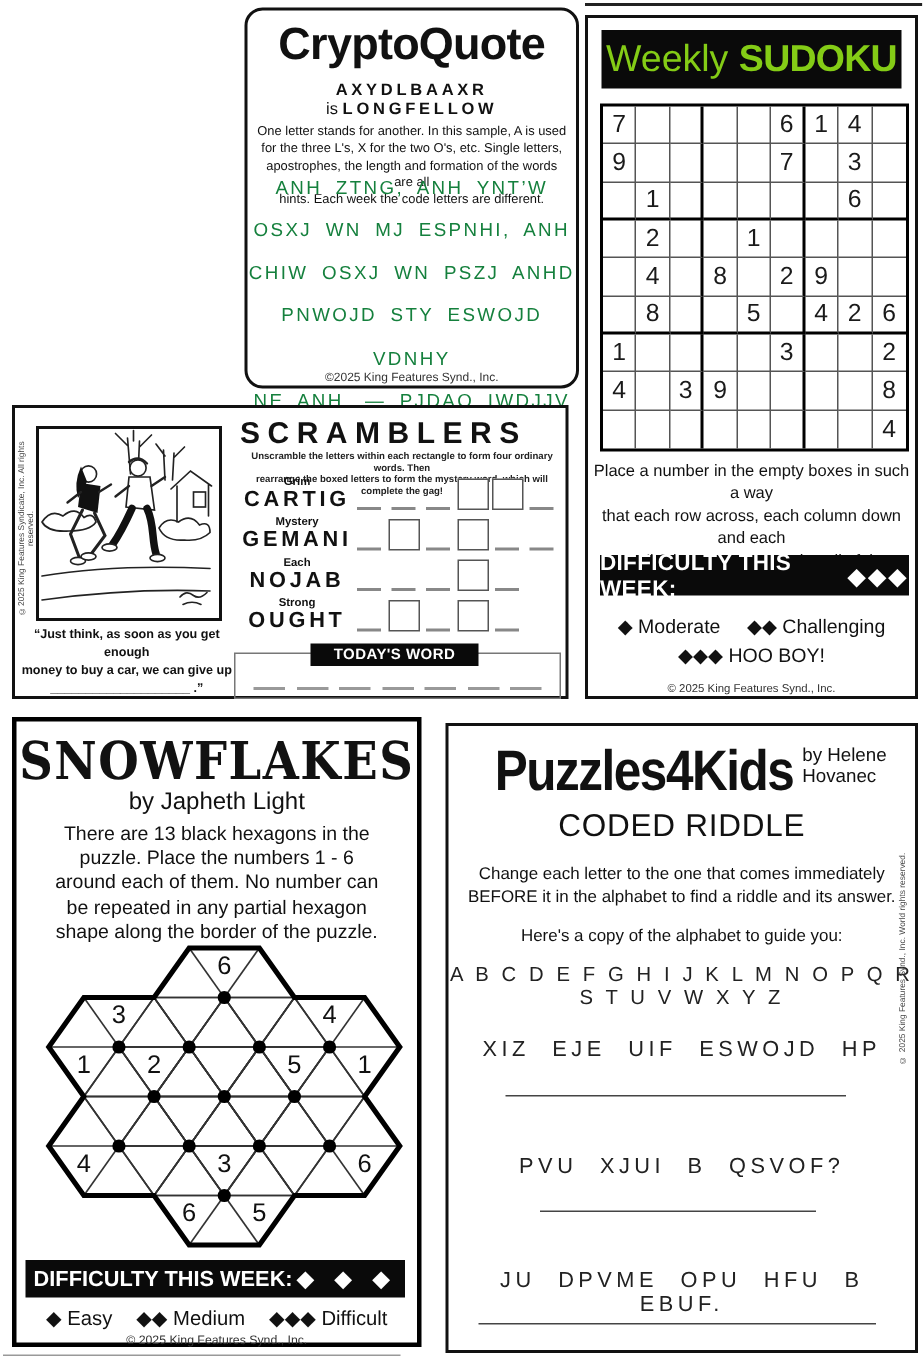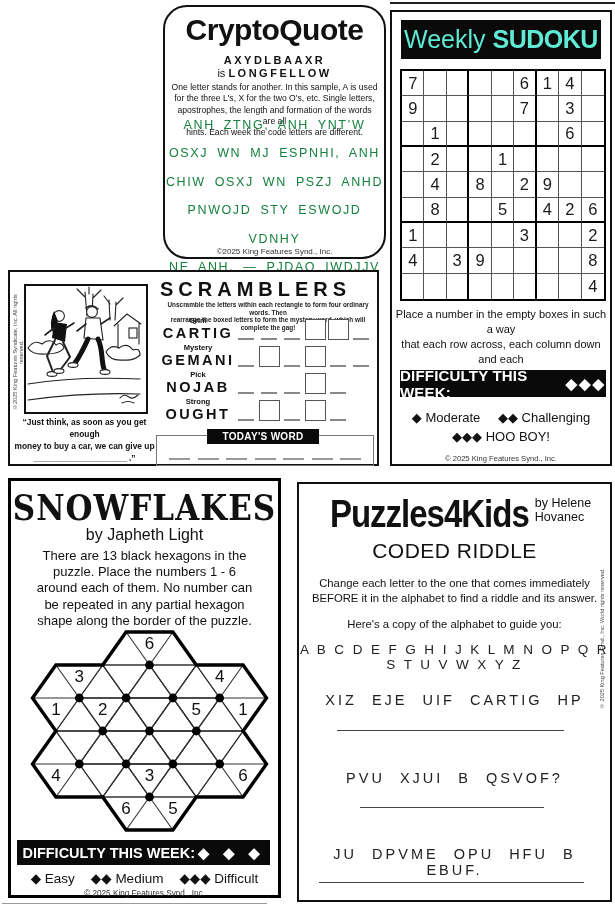--- a/index.html
+++ b/index.html
@@ -2,33 +2,33 @@
 <html><head>
 <meta charset="utf-8">
 <style>
   html,body{margin:0;padding:0;background:#fff;}
   #page{position:relative;width:615px;height:906px;background:#fff;overflow:hidden;
         font-family:"Liberation Sans", sans-serif;color:#111;}
   .panel{position:absolute;background:#fff;box-sizing:border-box;}
   .ctr{text-align:center;}
   .pre{white-space:pre-line;}
   
-  #crypto{left:163px;top:5px;width:223px;height:254px;border:2px solid #111;border-radius:24px;}
+  #crypto{left:163px;top:5px;width:223px;height:254px;border:2px solid #111;border-radius:12px;}
   #crypto .title{margin-top:6px;font-size:30px;font-weight:bold;letter-spacing:-.5px;}
   #crypto .sample{margin-top:7px;font-size:11px;font-weight:bold;letter-spacing:2.5px;}
   #crypto .isline{font-size:11px;margin-top:1px;}
   #crypto .isline .b{font-weight:bold;letter-spacing:2.5px;}
   #crypto .instr{margin:3px auto 0;font-size:8.6px;line-height:11.3px;width:208px;}
   #crypto .ciphers{position:absolute;left:0;top:104px;width:100%;font-size:12.5px;
                    letter-spacing:1.6px;word-spacing:4px;line-height:28.4px;color:#15803d;}
   #crypto .copy{position:absolute;left:0;top:240px;width:100%;font-size:8px;color:#333;}
   
   #sudoku{left:390px;top:10px;width:222px;height:456px;border:2px solid #111;}
   #sudoku .banner{position:absolute;left:9px;top:8px;width:200px;height:39px;background:#0a0a0a;
-    color:#5eead4;display:flex;align-items:center;justify-content:center;font-size:25px;}
+    color:#84cc16;display:flex;align-items:center;justify-content:center;font-size:25px;}
   #sudoku .banner .bold{font-weight:bold;margin-left:7px;letter-spacing:-.5px;}
   #sud-grid{position:absolute;left:8px;top:57px;width:202px;height:228px;border:2.5px solid #000;
     display:grid;grid-template-columns:repeat(9,1fr);grid-template-rows:repeat(9,1fr);}
   .sud-cell{border-right:1px solid #555;border-bottom:1px solid #555;display:flex;
     align-items:center;justify-content:center;font-size:16.5px;color:#1a1a1a;}
   .sud-cell.br{border-right:2.5px solid #000;}
   .sud-cell.bb{border-bottom:2.5px solid #000;}
   .sud-cell.er{border-right:none;}
   .sud-cell.eb{border-bottom:none;}
   #sudoku .instr{position:absolute;left:0;top:295px;width:100%;font-size:11px;line-height:15px;}
@@ -288,21 +288,21 @@
             <div class="slot blank" style="left: 0px;"></div>
             <div class="slot box" style="left: 23px;"></div>
             <div class="slot blank" style="left: 46px;"></div>
             <div class="slot box" style="left: 69px;"></div>
             <div class="slot blank" style="left: 92px;"></div>
             <div class="slot blank" style="left: 115px;"></div>
           </div>
         </div>
         <div class="srow">
           <div class="wcol">
-            <div class="clue">Pick</div>
+            <div class="clue">Each</div>
             <div class="word">NOJAB</div>
           </div>
           <div class="slots">
             <div class="slot blank" style="left: 0px;"></div>
             <div class="slot blank" style="left: 23px;"></div>
             <div class="slot blank" style="left: 46px;"></div>
             <div class="slot box" style="left: 69px;"></div>
             <div class="slot blank" style="left: 92px;"></div>
           </div>
         </div>
@@ -437,21 +437,21 @@
       <div class="ptitle">Puzzles4Kids</div>
       <div class="byline pre">by Helene
 Hovanec</div>
     </div>
     <div class="sub ctr">CODED RIDDLE</div>
     <div class="instr ctr pre">Change each letter to the one that comes immediately
 BEFORE it in the alphabet to find a riddle and its answer.</div>
     <div class="guide ctr">Here's a copy of the alphabet to guide you:</div>
     <div class="alpha ctr">A B C D E F G H I J K L M N O P Q R S T U V W X Y Z</div>
     <div id="p4k-lines">
-        <div class="code-line" style="top: 208px;">XIZ  EJE  UIF  CARTIG  HP</div>
+        <div class="code-line" style="top: 208px;">XIZ  EJE  UIF  ESWOJD  HP</div>
         <div class="code-u" style="left: 38px; top: 246px; width: 227px;"></div>
         <div class="code-line" style="top: 286px;">PVU   XJUI  B  QSVOF?</div>
         <div class="code-u" style="left: 61px; top: 323px; width: 184px;"></div>
         <div class="code-line" style="top: 362px;">JU  DPVME  OPU  HFU  B  EBUF.</div>
         <div class="code-u" style="left: 20px; top: 398px; width: 265px;"></div>
       </div>
     <div class="vcopy">© 2025 King Features Synd., Inc. World rights reserved.</div>
   </div>
 
 </div>

